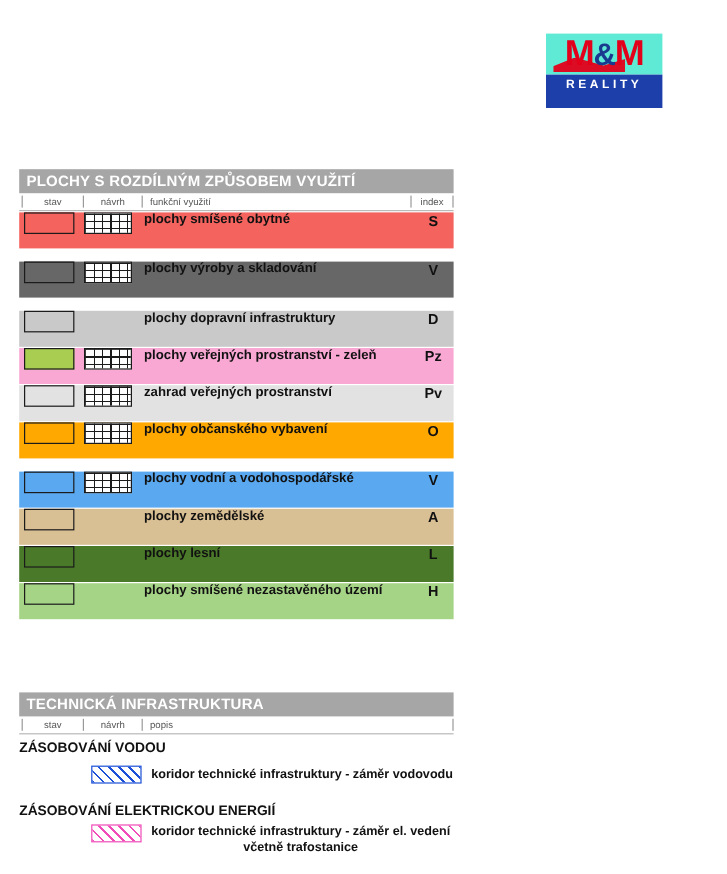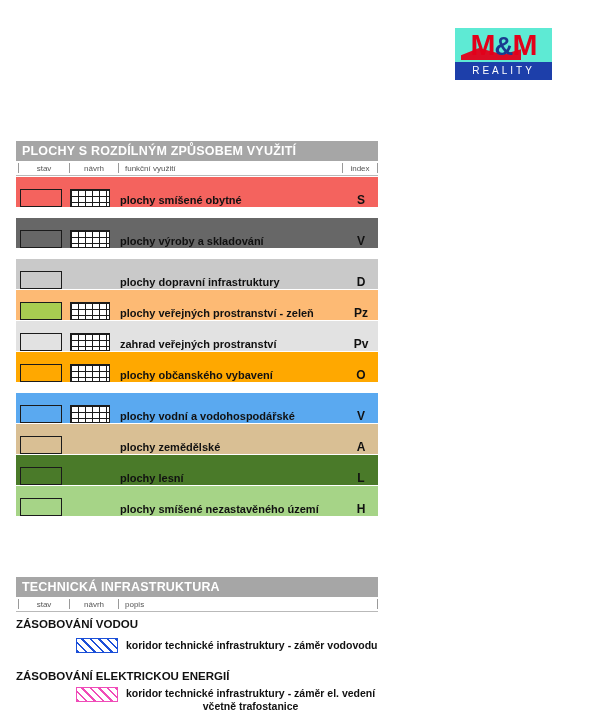--- a/index.html
+++ b/index.html
@@ -43,25 +43,25 @@
     text-align: center;
     position: relative;
     z-index: 2;
   }
   .logo-mm .amp {
     color: #1a3a8f;
     font-size: 26px;
   }
   .logo-bottom {
     width: 97px;
-    height: 18px;
+    height: 28px;
     background: #1d3faa;
     color: #ffffff;
     font-size: 10px;
-    font-weight: normal;
+    font-weight: bold;
     letter-spacing: 3px;
     text-align: center;
     line-height: 18px;
   }
   .logo-swoosh {
     position: absolute;
     left: 6px;
     top: 20px;
     width: 60px;
     height: 12px;
@@ -103,21 +103,21 @@
     display: inline-block;
   }
   .ch-stav { width: 50px; text-align: center; }
   .ch-navrh { width: 48px; text-align: center; }
   .ch-func { flex: 1; padding-left: 6px; }
   .ch-index { width: 34px; text-align: center; }
 
   
   .row {
     display: flex;
-    align-items: flex-end;
+    align-items: flex-start;
     height: 30px;
     margin-top: 1px;
   }
   .sw-wrap {
     width: 50px;
     display: flex;
     justify-content: center;
     align-items: center;
   }
   .sw {
@@ -261,21 +261,21 @@
       <div class="row" style="background:#c9c9c9;">
         <div class="sw-wrap">
             <div class="sw" style="background:#c9c9c9;"></div>
           </div>
         <div class="hatch-wrap">
             <div class="hatch empty"></div>
           </div>
         <div class="label">plochy dopravní infrastruktury</div>
         <div class="idx">D</div>
       </div>
-      <div class="row" style="background:#fdba74;">
+      <div class="row" style="background:#f9a8d4;">
         <div class="sw-wrap">
             <div class="sw" style="background:#a8cd51;"></div>
           </div>
         <div class="hatch-wrap">
             <div class="hatch"></div>
           </div>
         <div class="label">plochy veřejných prostranství - zeleň</div>
         <div class="idx">Pz</div>
       </div>
       <div class="row" style="background:#e2e2e2;">

